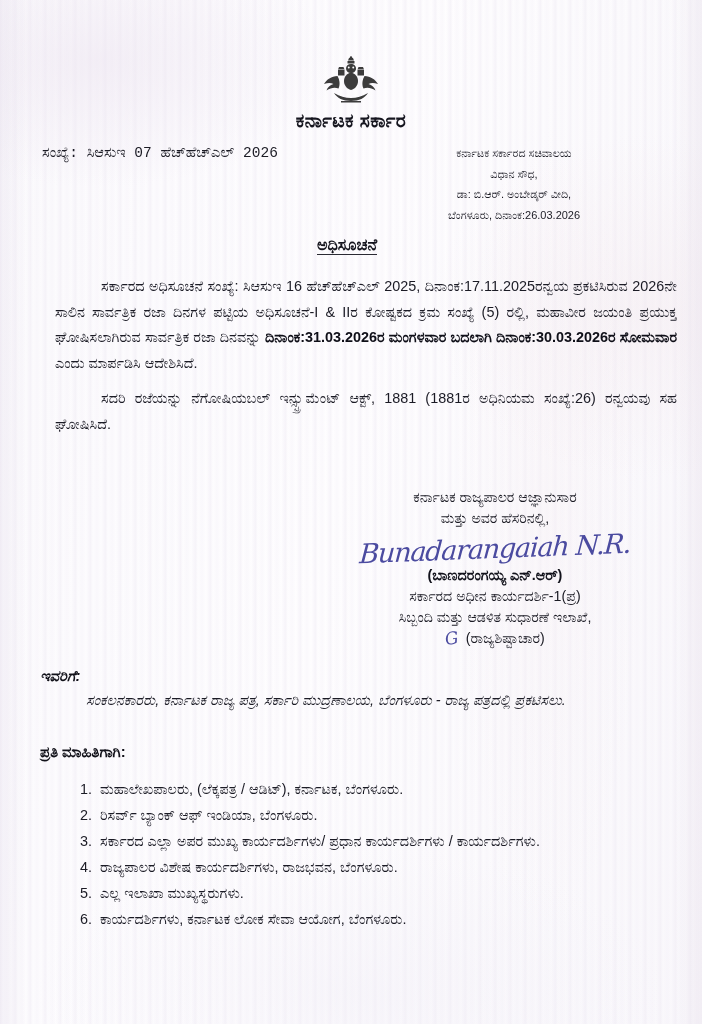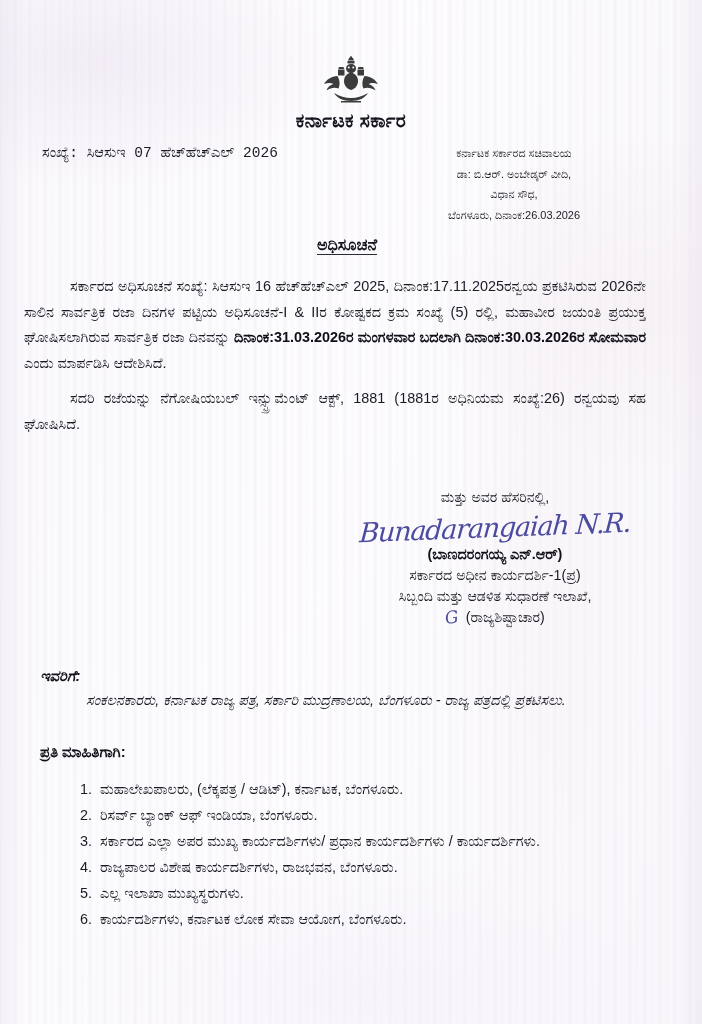--- a/index.html
+++ b/index.html
@@ -111,21 +111,21 @@
     color: #14141d;
   }
   .doc-title span {
     border-bottom: 1.6px solid #2a2a33;
     padding-bottom: 1px;
   }
 
   
   .body-block {
     position: absolute;
-    left: 24px;
+    left: 55px;
     width: 622px;
     top: 274px;
     font-size: 14.4px;
     line-height: 25.5px;
     text-align: justify;
     text-justify: inter-word;
     color: #1b1b25;
   }
   .para {
     text-indent: 46px;
@@ -260,35 +260,36 @@
         </g>
       </svg>
     </div>
 
     <div class="govt-title">ಕರ್ನಾಟಕ ಸರ್ಕಾರ</div>
 
     <div class="ref-no">ಸಂಖ್ಯೆ: ಸಿಆಸುಇ 07 ಹೆಚ್‌ಹೆಚ್‌ಎಲ್ 2026</div>
 
     <div class="addr">
       <div>ಕರ್ನಾಟಕ ಸರ್ಕಾರದ ಸಚಿವಾಲಯ</div>
+      <div>ವಿಧಾನ ಸೌಧ,</div>
       <div>ಡಾ: ಬಿ.ಆರ್. ಅಂಬೇಡ್ಕರ್ ವೀದಿ,</div>
-      <div>ವಿಧಾನ ಸೌಧ,</div>
       <div>ಬೆಂಗಳೂರು, ದಿನಾಂಕ:26.03.2026</div>
     </div>
 
     <div class="doc-title">
       <span>ಅಧಿಸೂಚನೆ</span>
     </div>
 
     <div class="body-block">
       <p class="para"><span>ಸರ್ಕಾರದ ಅಧಿಸೂಚನೆ ಸಂಖ್ಯೆ: ಸಿಆಸುಇ 16 ಹೆಚ್‌ಹೆಚ್‌ಎಲ್ 2025, ದಿನಾಂಕ:17.11.2025ರನ್ವಯ ಪ್ರಕಟಿಸಿರುವ 2026ನೇ ಸಾಲಿನ ಸಾರ್ವತ್ರಿಕ ರಜಾ ದಿನಗಳ ಪಟ್ಟಿಯ ಅಧಿಸೂಚನೆ-I &amp; IIರ ಕೋಷ್ಟಕದ ಕ್ರಮ ಸಂಖ್ಯೆ (5) ರಲ್ಲಿ, ಮಹಾವೀರ ಜಯಂತಿ ಪ್ರಯುಕ್ತ ಘೋಷಿಸಲಾಗಿರುವ ಸಾರ್ವತ್ರಿಕ ರಜಾ ದಿನವನ್ನು </span><b>ದಿನಾಂಕ:31.03.2026ರ ಮಂಗಳವಾರ ಬದಲಾಗಿ ದಿನಾಂಕ:30.03.2026ರ ಸೋಮವಾರ</b><span> ಎಂದು ಮಾರ್ಪಡಿಸಿ ಆದೇಶಿಸಿದೆ.</span></p>
       <p class="para">ಸದರಿ ರಜೆಯನ್ನು ನೆಗೋಷಿಯಬಲ್ ಇನ್ಸ್ಟ್ರುಮೆಂಟ್ ಆಕ್ಟ್, 1881 (1881ರ ಅಧಿನಿಯಮ ಸಂಖ್ಯೆ:26) ರನ್ವಯವು ಸಹ ಘೋಷಿಸಿದೆ.</p>
     </div>
 
     <div class="sig-block">
+      <div class="sig-line">ಕರ್ನಾಟಕ ರಾಜ್ಯಪಾಲರ ಆಜ್ಞಾನುಸಾರ</div>
       <div class="sig-line">ಮತ್ತು ಅವರ ಹೆಸರಿನಲ್ಲಿ,</div>
       <div class="signature">Bunadarangaiah N.R.</div>
       <div class="sig-name">(ಬಾಣದರಂಗಯ್ಯ ಎನ್.ಆರ್)</div>
       <div class="sig-line">ಸರ್ಕಾರದ ಅಧೀನ ಕಾರ್ಯದರ್ಶಿ-1(ಪ್ರ)</div>
       <div class="sig-line">ಸಿಬ್ಬಂದಿ ಮತ್ತು ಆಡಳಿತ ಸುಧಾರಣೆ ಇಲಾಖೆ,</div>
       <div class="sig-last">
         <span class="initial-mark">G</span>
         <span>(ರಾಜ್ಯಶಿಷ್ಟಾಚಾರ)</span>
       </div>
     </div>

